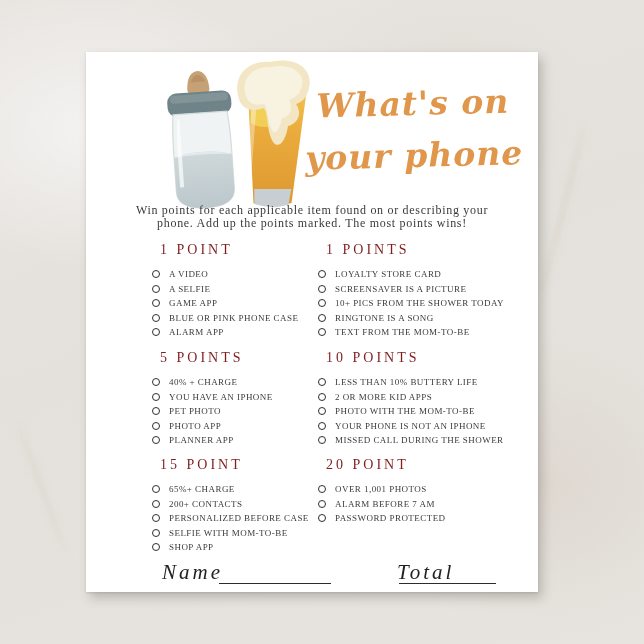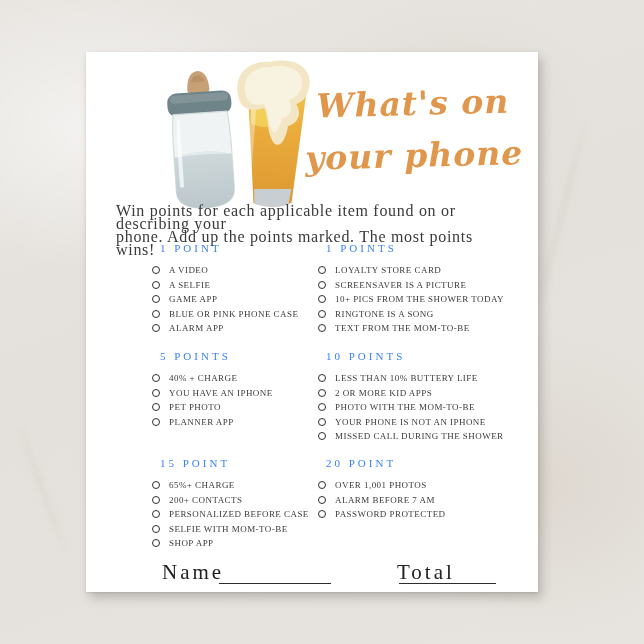--- a/index.html
+++ b/index.html
@@ -35,52 +35,52 @@
     font-size:33px; line-height:52px;
     color:#e0964b;
     transform:rotate(-1.5deg);
     letter-spacing:1px;
     white-space:nowrap;
   }
 
   
   .intro {
     position:absolute; left:30px; top:152px; width:392px;
-    text-align:left;
-    font-size:16px; line-height:13px; letter-spacing:0.7px;
+    text-align:center;
+    font-size:12px; line-height:13px; letter-spacing:0.7px;
     color:#3a3a3a;
   }
 
   
   .section { position:absolute; }
   .sec-0 { left:66px;  top:190px; width:168px; }
   .sec-1 { left:232px; top:190px; width:218px; }
   .sec-2 { left:66px;  top:298px; width:168px; }
   .sec-3 { left:232px; top:298px; width:218px; }
   .sec-4 { left:66px;  top:405px; width:168px; }
   .sec-5 { left:232px; top:405px; width:218px; }
   .sec-header {
-    font-size:11px; letter-spacing:3px; color:#3b82f6;
+    font-size:14px; letter-spacing:3px; color:#7f1d1d;
     margin:0 0 9px 8px; font-weight:400;
   }
   .item { display:flex; align-items:center; height:14.5px; }
   .circle {
     width:8px; height:8px; border:1.2px solid #2f2f2f; border-radius:50%;
     flex:0 0 auto; margin-right:9px; background:#fff;
   }
   .item-label {
     font-size:9px; letter-spacing:0.45px; color:#3b3b3b; white-space:nowrap;
   }
 
   
   .footer {
     position:absolute; left:0; top:508px; width:452px; height:30px;
     color:#222;
   }
-  .f-label { position:absolute; font-size:21px; letter-spacing:3px; }
+  .f-label { position:absolute; font-size:21px; letter-spacing:3px;font-style:italic; }
   .name-label  { left:76px;  top:0; }
   .total-label { left:265px; top:0;margin-left:46px; }
   .f-line { position:absolute; border-bottom:1.4px solid #2c2c2c; height:24px; }
   .name-line  { left:133px; width:112px; }
   .total-line { left:313px; width:97px;  }
 </style>
 </head>
 <body>
 
 <div class="vein vein1"></div>
@@ -196,20 +196,24 @@
     <div class="item">
         <span class="circle"></span>
         <span class="item-label">YOU HAVE AN IPHONE</span>
       </div>
     <div class="item">
         <span class="circle"></span>
         <span class="item-label">PET PHOTO</span>
       </div>
     <div class="item">
         <span class="circle"></span>
+        <span class="item-label">PHOTO APP</span>
+      </div>
+    <div class="item">
+        <span class="circle"></span>
         <span class="item-label">PLANNER APP</span>
       </div>
   </div>
 
   <div class="section sec-3">
     <h3 class="sec-header">10 POINTS</h3>
     <div class="item">
         <span class="circle"></span>
         <span class="item-label">LESS THAN 10% BUTTERY LIFE</span>
       </div>

